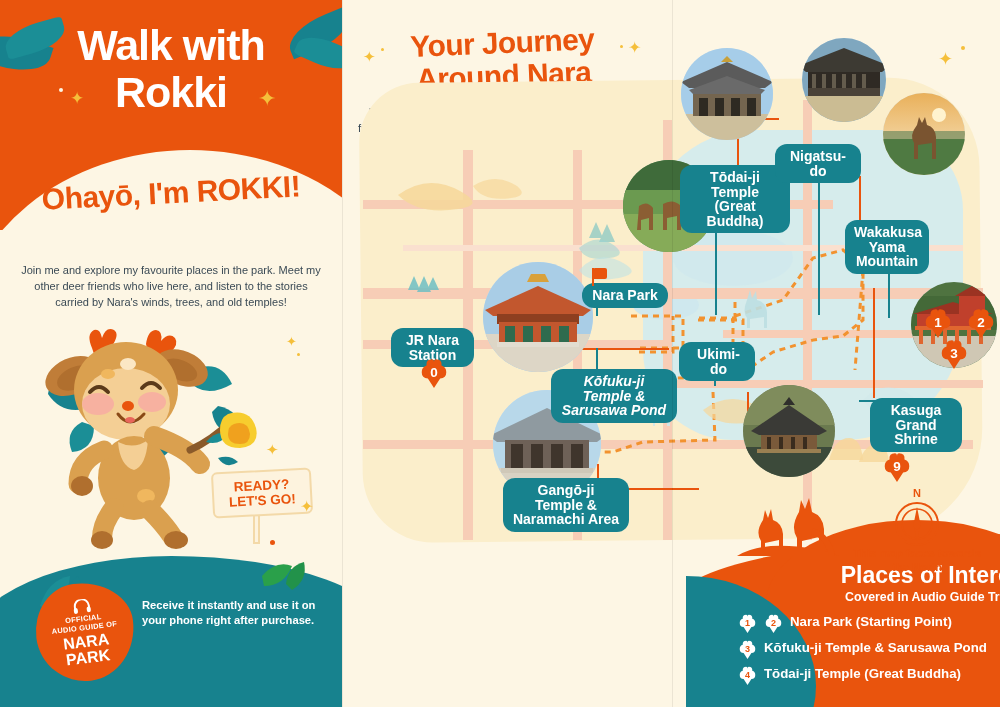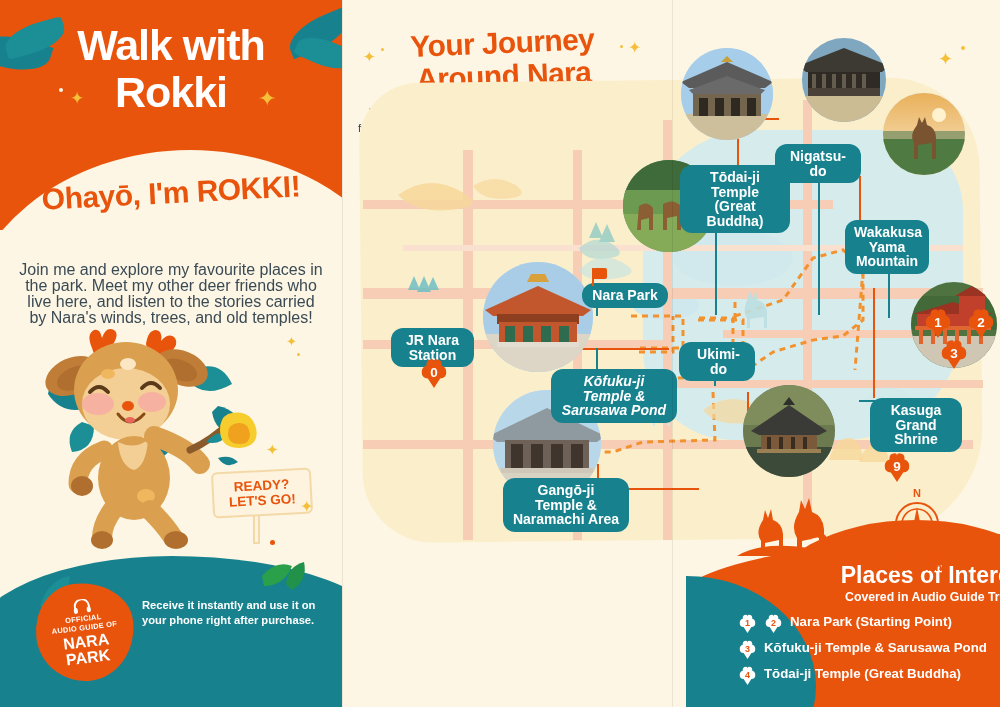--- a/index.html
+++ b/index.html
@@ -32,21 +32,21 @@
     position:absolute; left:0; top:176px; width:342px; text-align:center;
     color:#e9540d; font-size:30px; font-weight:bold; letter-spacing:-.5px;
     transform:rotate(-3deg);
   }
   .sub-orange {
     position:absolute; left:20px; top:218px; width:302px; text-align:center;
     color:#f08b2a; font-size:15.5px; line-height:20px; font-weight:bold;
   }
   .left-body {
     position:absolute; left:18px; top:262px; width:306px; text-align:center;
-    color:#3a4a55; font-size:16px; line-height:16px;
+    color:#3a4a55; font-size:11px; line-height:16px;
   }
 
   
   .mascot { position:absolute; left:42px; top:318px; width:230px; height:240px; }
   .sign {
     position:absolute; left:212px; top:470px; width:100px; height:46px;
     background:#fdf3de; border:2px solid #f3d9a8; border-radius:6px;
     display:flex; align-items:center; justify-content:center; text-align:center;
     color:#e9540d; font-size:13.5px; font-weight:bold; line-height:15px;
     transform:rotate(-3deg); z-index:9;

